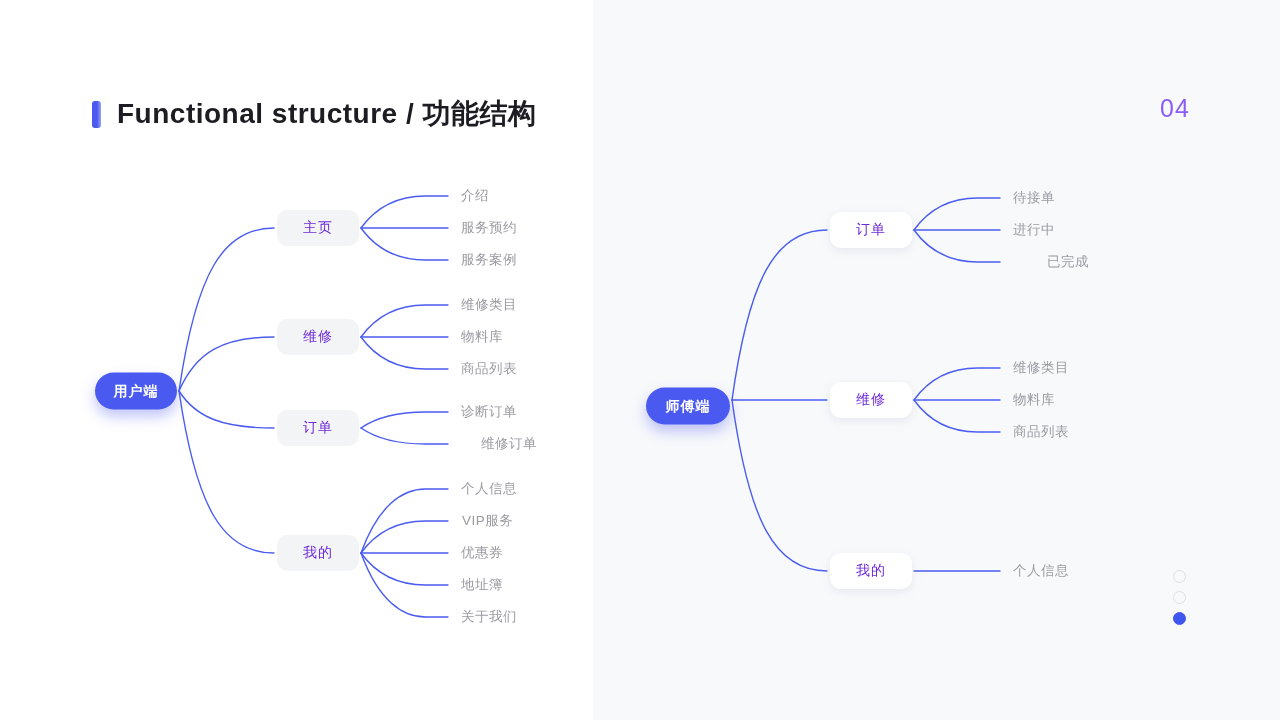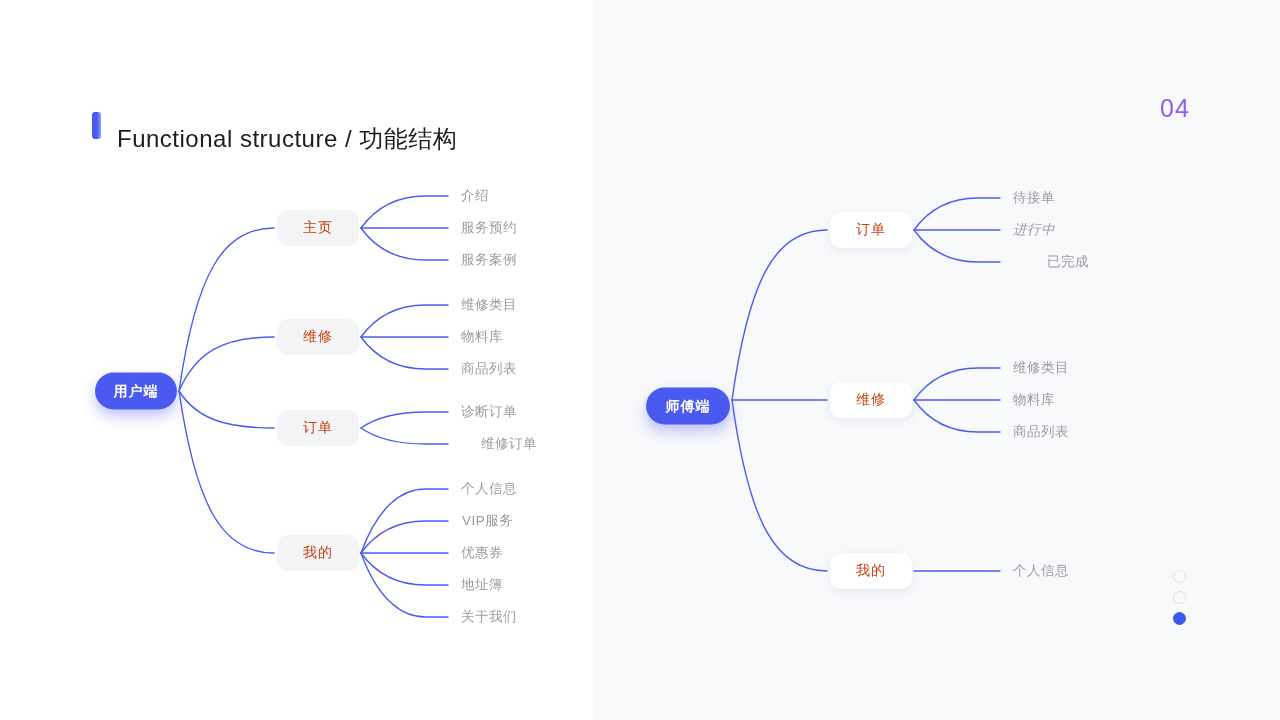--- a/index.html
+++ b/index.html
@@ -6,34 +6,34 @@
   body{
     width:1280px;height:720px;overflow:hidden;
     font-family:"Liberation Sans","DejaVu Sans",sans-serif;
   }
   .stage{position:relative;width:1280px;height:720px;background:#ffffff;}
   .right-bg{position:absolute;left:593px;top:0;width:687px;height:720px;background:var(--right-bg,#f8f9fb);}
 
   .slide-title{position:absolute;left:92px;top:95px;display:flex;align-items:center;gap:16px;}
   .title-bar{width:9px;height:27px;border-radius:3px;
     background:linear-gradient(90deg,var(--accent,#4a5af0) 55%,#97a2f6);}
-  .title-text{font-size:24px;color:#1c1c22;font-weight:400;letter-spacing:.5px;margin-top:28px;}
+  .title-text{font-size:28px;color:#1c1c22;font-weight:700;letter-spacing:.5px;}
 
   .page-number{position:absolute;left:1160px;top:94px;font-size:25px;color:#8b5cf6;letter-spacing:1px;}
 
   svg.links{position:absolute;left:0;top:0;width:1280px;height:720px;pointer-events:none;}
   svg.links path{fill:none;stroke:var(--line,#4a5cf0);stroke-width:1.4px;stroke-linecap:round;}
 
   .node{position:absolute;transform:translate(-50%,-50%);
     display:flex;align-items:center;justify-content:center;
     font-size:14px;white-space:nowrap;}
   .node-root{height:37px;border-radius:19px;background:var(--accent,#4a5af0);
     color:#ffffff;font-weight:600;letter-spacing:1px;
     box-shadow:0 7px 14px rgba(74,90,240,.35);}
-  .node-branch{width:82px;height:36px;border-radius:11px;color:#c2410c;letter-spacing:1px;}
+  .node-branch{width:82px;height:36px;border-radius:11px;color:#6d28d9;letter-spacing:1px;}
   .node-branch.gray{background:#f3f4f6;}
   .node-branch.white{background:#ffffff;box-shadow:0 3px 10px rgba(150,160,190,.18);}
 
   .leaf{position:absolute;transform:translateY(-50%);
     font-size:13.5px;color:var(--leaf,#9a9aa1);white-space:nowrap;letter-spacing:.5px;}
 
   .dots{position:absolute;left:1173px;top:570px;display:flex;flex-direction:column;gap:8px;}
   .dot{width:13px;height:13px;border-radius:50%;border:1.5px solid #dfe0e5;box-sizing:border-box;background:transparent;cursor:pointer;}
   .dot.active{background:var(--dot-active,#3f56ee);border-color:var(--dot-active,#3f56ee);}
 </style>
@@ -95,21 +95,21 @@
       <div class="leaf" style="left: 461px; top: 444px; margin-left: 20px;">维修订单</div>
       <div class="node node-branch gray" style="left: 318px; top: 553px;">我的</div>
       <div class="leaf" style="left: 461px; top: 489px;">个人信息</div>
       <div class="leaf" style="left: 462px; top: 521px;">VIP服务</div>
       <div class="leaf" style="left: 461px; top: 553px;">优惠券</div>
       <div class="leaf" style="left: 461px; top: 585px;">地址簿</div>
       <div class="leaf" style="left: 461px; top: 617px;">关于我们</div>
       <div class="node node-root" style="left: 688px; top: 400px; width: 84px; margin-top: 6px;">师傅端</div>
       <div class="node node-branch white" style="left: 871px; top: 230px;">订单</div>
       <div class="leaf" style="left: 1013px; top: 198px;">待接单</div>
-      <div class="leaf" style="left: 1013px; top: 230px; font-style: italic;">进行中</div>
+      <div class="leaf" style="left: 1013px; top: 230px;">进行中</div>
       <div class="leaf" style="left: 1013px; top: 262px; margin-left: 34px;">已完成</div>
       <div class="node node-branch white" style="left: 871px; top: 400px;">维修</div>
       <div class="leaf" style="left: 1013px; top: 368px;">维修类目</div>
       <div class="leaf" style="left: 1013px; top: 400px;">物料库</div>
       <div class="leaf" style="left: 1013px; top: 432px;">商品列表</div>
       <div class="node node-branch white" style="left: 871px; top: 571px;">我的</div>
       <div class="leaf" style="left: 1013px; top: 571px;">个人信息</div>
     </div>
 
   <div class="dots" id="dots">

